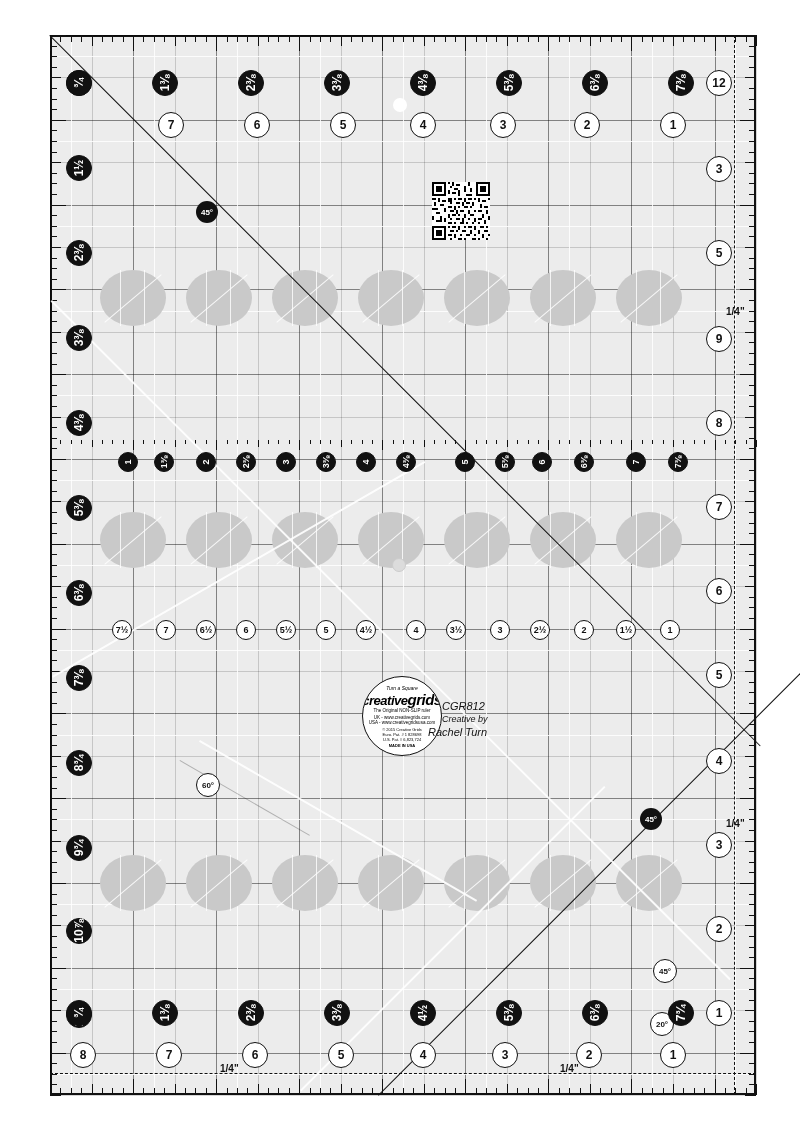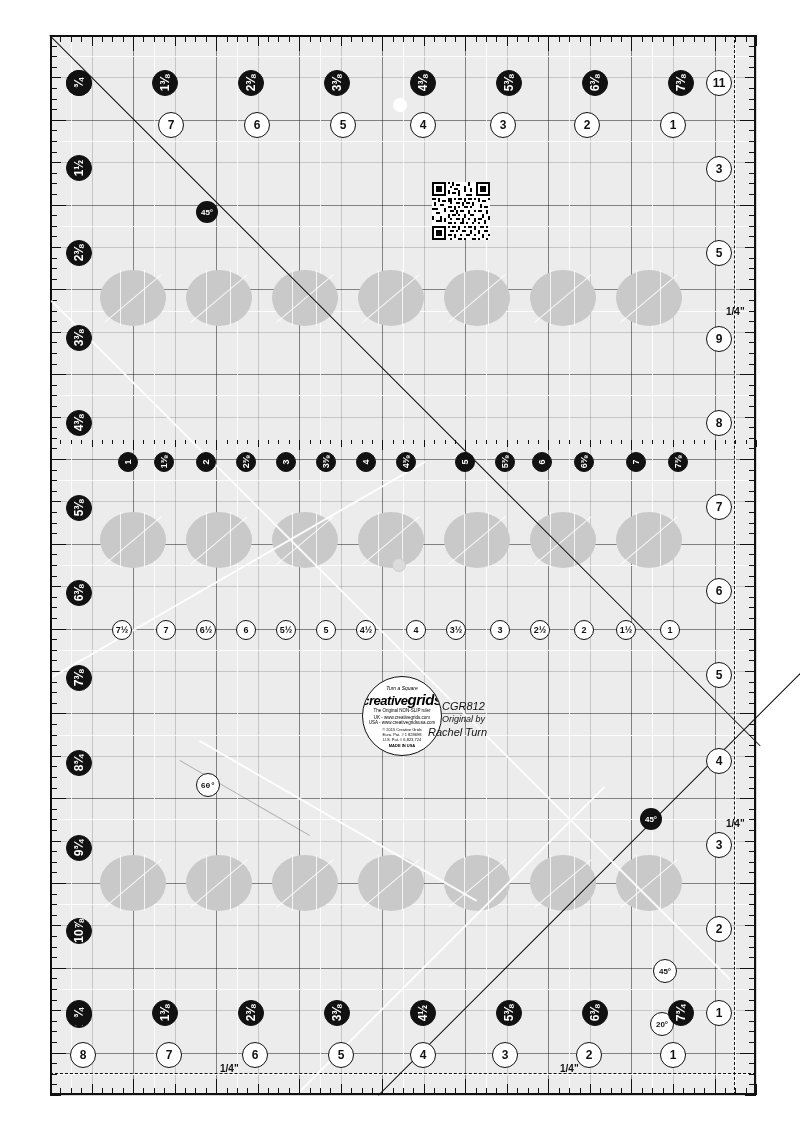--- a/index.html
+++ b/index.html
@@ -710,21 +710,21 @@
   <div class="diag-line" style="left:378px;top:1095px;width:600px;transform:rotate(-45deg);"></div>
   <div class="diag-line thin" style="left:52px;top:676px;width:430px;transform:rotate(-30deg);"></div>
   <div class="diag-line thin" style="left:52px;top:300px;width:960px;transform:rotate(45deg);"></div>
   <div class="diag-line thin" style="left:300px;top:1090px;width:430px;transform:rotate(-45deg);"></div>
   <div class="diag-line thin" style="left:200px;top:740px;width:320px;transform:rotate(30deg);"></div>
   <div class="diag-line grey" style="left:180px;top:760px;width:150px;transform:rotate(30deg);"></div>
 
   <div class="anglabel" style="left:196px;top:201px;">45°</div>
   <div class="anglabel" style="left:640px;top:808px;">45°</div>
   <div class="anglabel w" style="left:653px;top:959px;">45°</div>
-  <div class="anglabel w" style="left:196px;top:773px;font-family:Liberation Mono, monospace;">60°</div>
+  <div class="anglabel w" style="left:196px;top:773px;">60°</div>
   <div class="anglabel w" style="left:650px;top:1012px;">20°</div>
 
   <div class="frac" style="left:726px;top:306px;">1/4"</div>
   <div class="frac" style="left:726px;top:818px;">1/4"</div>
   <div class="frac" style="left:220px;top:1063px;">1/4"</div>
   <div class="frac" style="left:560px;top:1063px;">1/4"</div>
 
   <div class="dot-white"></div>
   <div class="dot-grey"></div>
 
@@ -858,25 +858,25 @@
     <div class="l3">The Original NON-SLIP ruler</div>
     <div class="l4">UK - www.creativegrids.com</div>
     <div class="l5">USA - www.creativegridsusa.com</div>
     <div class="l6">© 2015 Creative Grids</div>
     <div class="l7">Euro. Pat. # 1 828698</div>
     <div class="l8">U.S. Pat. # 6,823,724</div>
     <div class="l9">MADE IN USA</div>
   </div>
 
   <div class="model">CGR812</div>
-  <div class="desg">Original by</div>
+  <div class="desg">Creative by</div>
   <div class="desg2">Rachel Turn</div>
 
   <div id="numbers">
-      <div class="num white" style="left:706px;top:70px;">11</div>
+      <div class="num white" style="left:706px;top:70px;">12</div>
       <div class="num white" style="left:706px;top:156px;">3</div>
       <div class="num white" style="left:706px;top:240px;">5</div>
       <div class="num white" style="left:706px;top:326px;">9</div>
       <div class="num white" style="left:706px;top:410px;">8</div>
       <div class="num white" style="left:706px;top:494px;">7</div>
       <div class="num white" style="left:706px;top:578px;">6</div>
       <div class="num white" style="left:706px;top:662px;">5</div>
       <div class="num white" style="left:706px;top:748px;">4</div>
       <div class="num white" style="left:706px;top:832px;">3</div>
       <div class="num white" style="left:706px;top:916px;">2</div>

